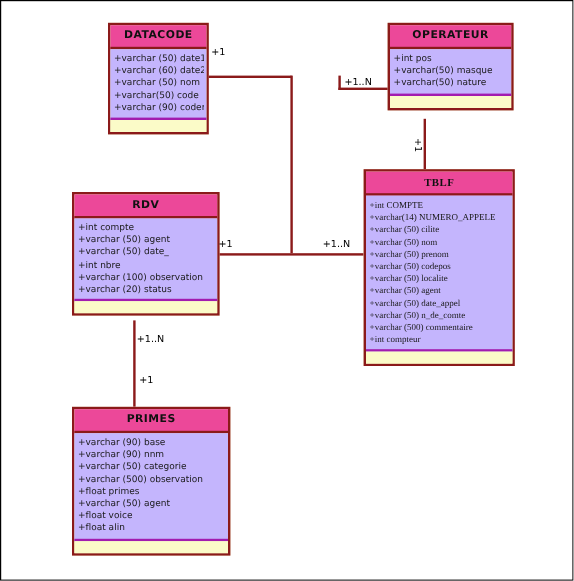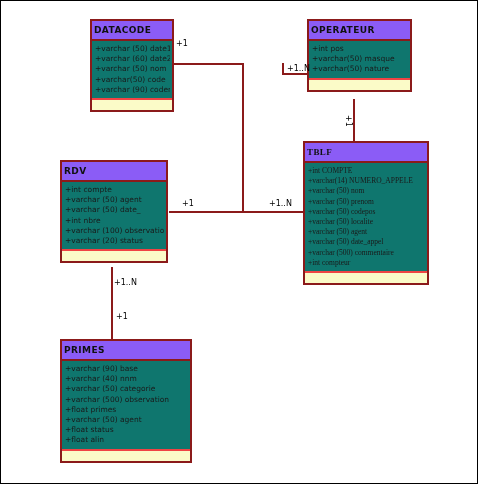--- a/index.html
+++ b/index.html
@@ -20,35 +20,35 @@
 
   
   .uml-class {
     position: absolute;
     background: #fbfbc8;
     border: 2px solid #8b1a1a;
     box-sizing: border-box;
     z-index: 5;
   }
   .uml-title {
-    text-align: left;
+    text-align: center;
     font-size: 9px;
     font-weight: bold;
     color: #111111;
     letter-spacing: 0.4px;
     padding: 4px 2px 4px 2px;
     border-bottom: 2px solid #8b1a1a;
-    background: #8b5cf6;
+    background: #ec4899;
     white-space: nowrap;
     overflow: hidden;
   }
   .uml-attrs {
     padding: 3px 2px 3px 3px;
-    border-bottom: 2px solid #ef4444;
-    background: #0f766e;
+    border-bottom: 2px solid #a21caf;
+    background: #c4b5fd;
   }
   .uml-attr {
     font-size: 7.5px;
     line-height: 10.2px;
     color: #1a1a1a;
     white-space: nowrap;
     overflow: hidden;
   }
   .uml-ops {
     height: 10px;
@@ -107,68 +107,70 @@
     <div class="uml-attrs">
       <div class="uml-attr">+varchar (50) date1</div>
       <div class="uml-attr">+varchar (60) date2</div>
       <div class="uml-attr">+varchar (50) nom</div>
       <div class="uml-attr">+varchar(50) code</div>
       <div class="uml-attr">+varchar (90) coder</div>
     </div>
     <div class="uml-ops"></div>
   </div>
 
-  <div class="uml-class" style="left:306px; top:18px; width:105px;">
+  <div class="uml-class" style="left:322px; top:18px; width:105px;">
     <div class="uml-title">OPERATEUR</div>
     <div class="uml-attrs">
       <div class="uml-attr">+int pos</div>
       <div class="uml-attr">+varchar(50) masque</div>
       <div class="uml-attr">+varchar(50) nature</div>
     </div>
     <div class="uml-ops"></div>
   </div>
 
   <div class="uml-class" style="left:302px; top:140px; width:126px;font-family:Liberation Serif, serif;">
     <div class="uml-title">TBLF</div>
     <div class="uml-attrs">
       <div class="uml-attr">+int COMPTE</div>
       <div class="uml-attr">+varchar(14) NUMERO_APPELE</div>
+      <div class="uml-attr">+varchar (50) cilite</div>
       <div class="uml-attr">+varchar (50) nom</div>
       <div class="uml-attr">+varchar (50) prenom</div>
       <div class="uml-attr">+varchar (50) codepos</div>
       <div class="uml-attr">+varchar (50) localite</div>
       <div class="uml-attr">+varchar (50) agent</div>
       <div class="uml-attr">+varchar (50) date_appel</div>
+      <div class="uml-attr">+varchar (50) n_de_comte</div>
       <div class="uml-attr">+varchar (500) commentaire</div>
       <div class="uml-attr">+int compteur</div>
     </div>
     <div class="uml-ops"></div>
   </div>
 
-  <div class="uml-class" style="left:59px; top:159px; width:108px;">
+  <div class="uml-class" style="left:59px; top:159px; width:123px;">
     <div class="uml-title">RDV</div>
     <div class="uml-attrs">
       <div class="uml-attr">+int compte</div>
       <div class="uml-attr">+varchar (50) agent</div>
       <div class="uml-attr">+varchar (50) date_</div>
       <div class="uml-attr">+int nbre</div>
       <div class="uml-attr">+varchar (100) observation</div>
       <div class="uml-attr">+varchar (20) status</div>
     </div>
     <div class="uml-ops"></div>
   </div>
 
   <div class="uml-class" style="left:59px; top:338px; width:132px;">
     <div class="uml-title">PRIMES</div>
     <div class="uml-attrs">
       <div class="uml-attr">+varchar (90) base</div>
-      <div class="uml-attr">+varchar (40) nnm</div>
+      <div class="uml-attr">+varchar (90) nnm</div>
       <div class="uml-attr">+varchar (50) categorie</div>
       <div class="uml-attr">+varchar (500) observation</div>
       <div class="uml-attr">+float primes</div>
       <div class="uml-attr">+varchar (50) agent</div>
-      <div class="uml-attr">+float status</div>
+      <div class="uml-attr">+float voice</div>
       <div class="uml-attr">+float alin</div>
     </div>
     <div class="uml-ops"></div>
   </div>
 
 </div>
 
 </body></html>

